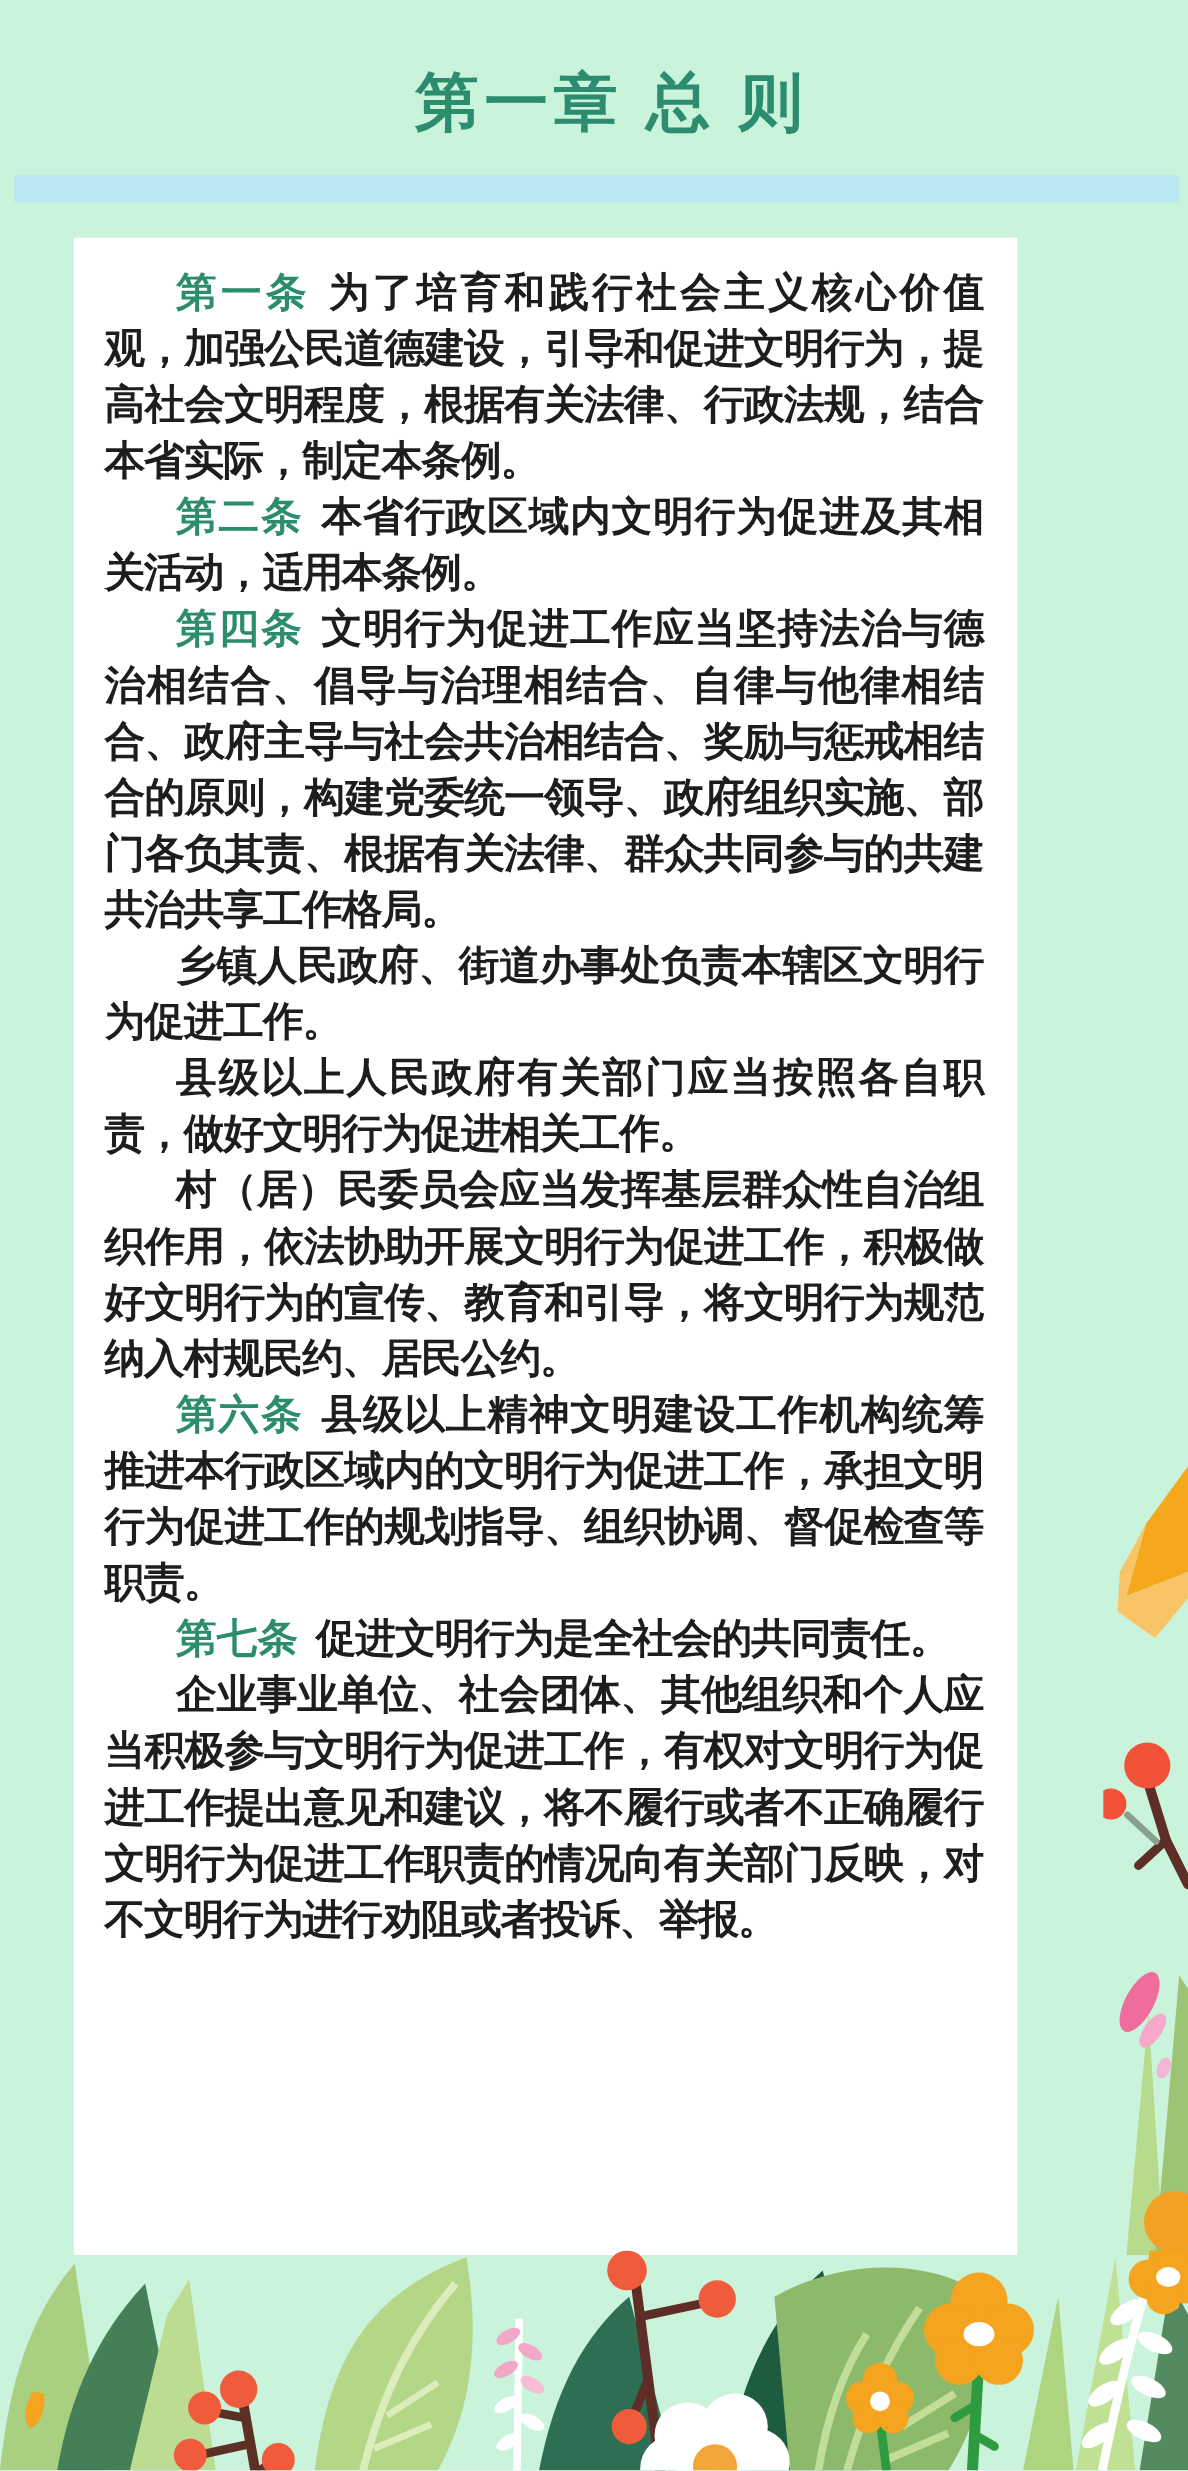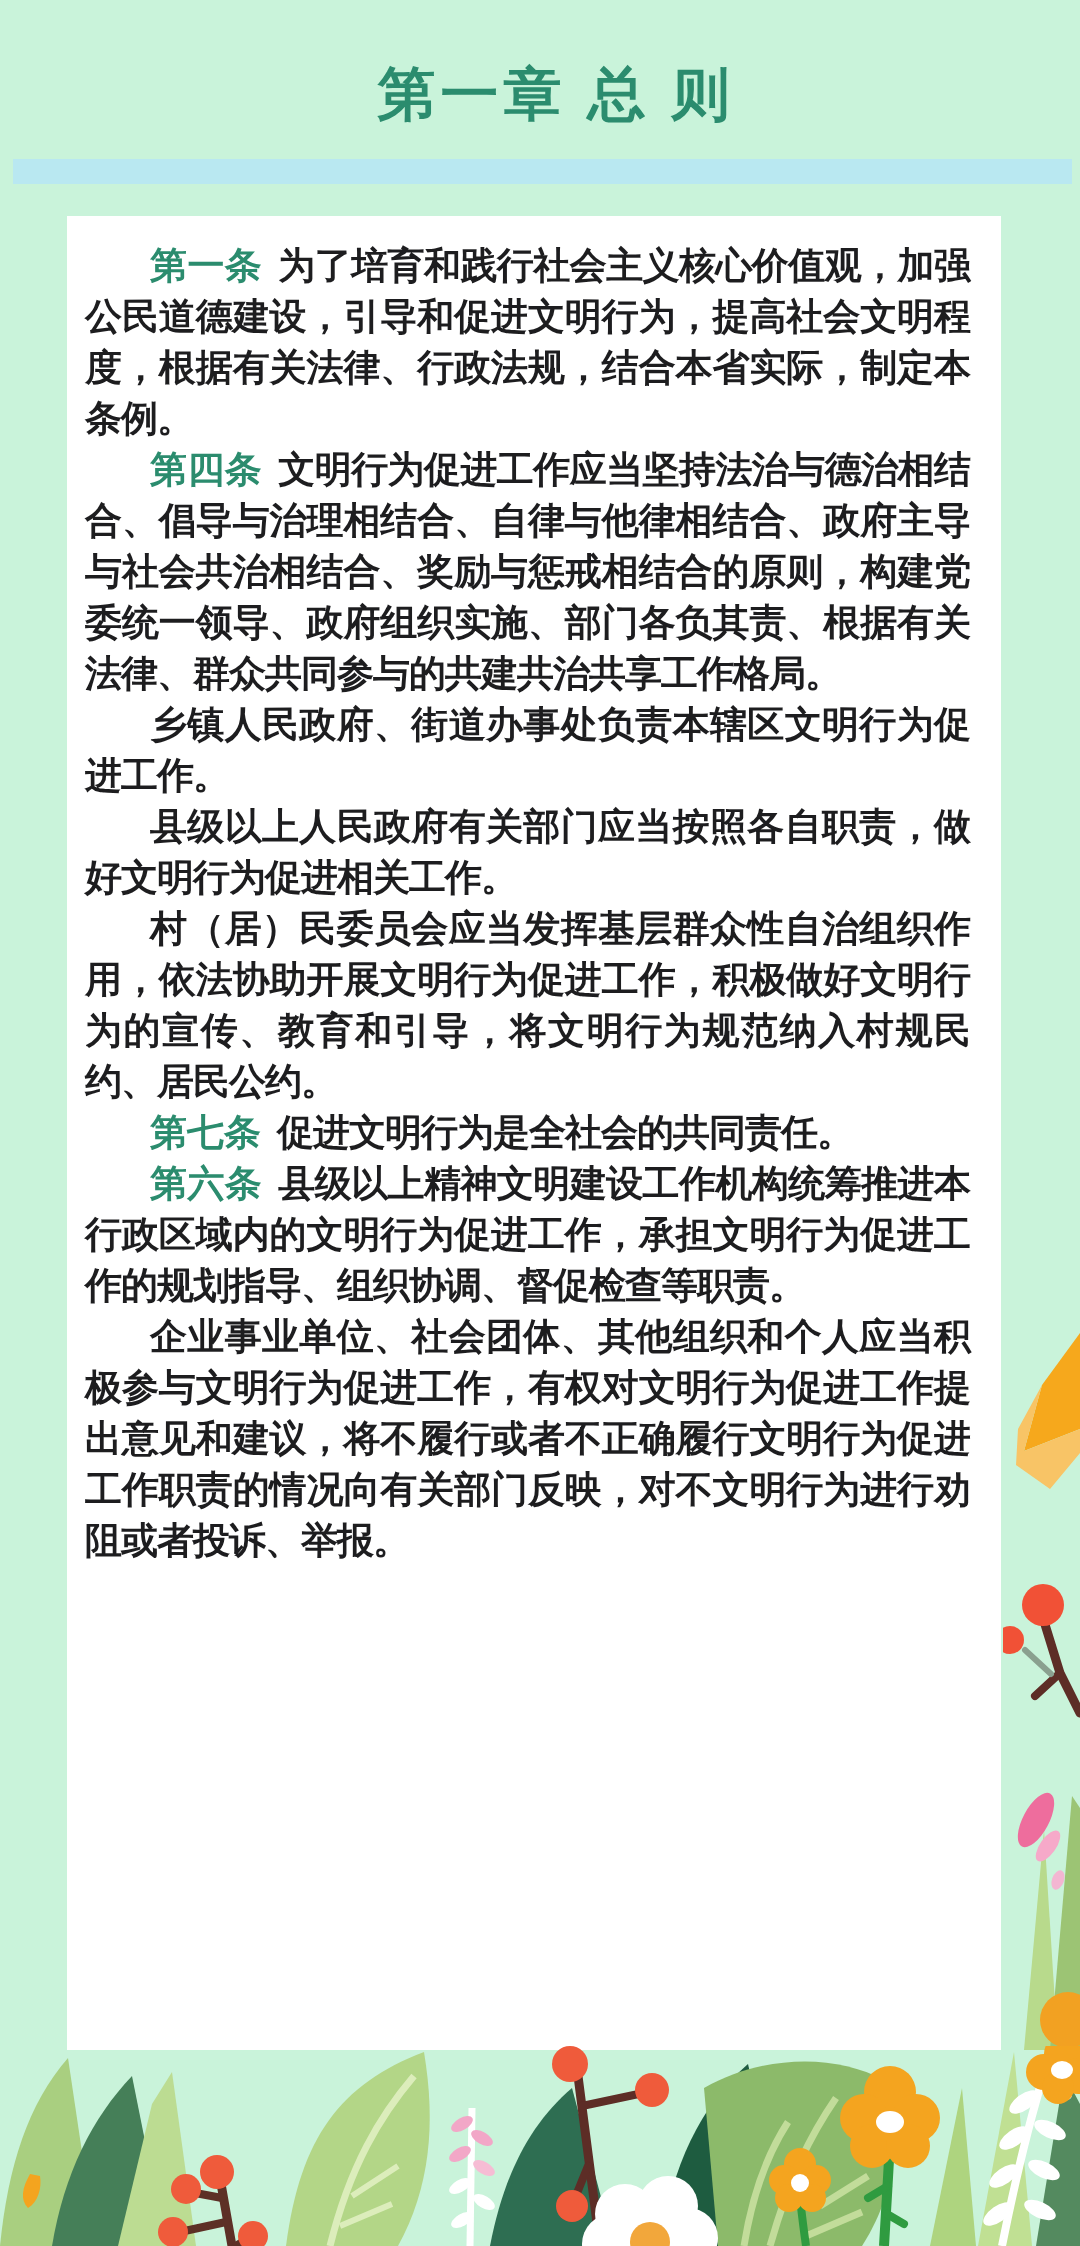--- a/index.html
+++ b/index.html
@@ -16,23 +16,23 @@
     font-size:58px;line-height:72px;font-weight:800;
     color:var(--accent,#2b8c6e);
     letter-spacing:5px;
   }
   .divider-bar{
     position:absolute;left:13px;top:159px;width:1059px;height:25px;
     background:var(--bar,#b9e8f1);
   }
   
   .doc-card{
-    position:absolute;left:67px;top:216px;width:934px;height:1834px;
+    position:absolute;left:67px;top:216px;width:858px;height:1834px;
     background:#ffffff;box-sizing:border-box;
-    padding:24px 31px 20px 18px;overflow:hidden;
+    padding:24px 31px 20px 28px;overflow:hidden;
   }
   .doc-body{width:100%;}
   .para{
     margin:0;
     font-size:37px;line-height:51px;
     color:var(--ink,#1d1d1f);
     font-weight:600;
     text-align:justify;
     text-indent:65px;
     letter-spacing:-1px;
@@ -56,26 +56,27 @@
 <div class="page">
 
   <div class="chapter-title">第一章 总 则</div>
 
   <div class="divider-bar"></div>
 
   <div class="doc-card">
     <div class="doc-body">
 
     <p class="para"><span class="article-label">第一条</span><span class="article-text">为了培育和践行社会主义核心价值观，加强公民道德建设，引导和促进文明行为，提高社会文明程度，根据有关法律、行政法规，结合本省实际，制定本条例。</span></p>
+        <p class="para"><span class="article-label">第二条</span><span class="article-text">本省行政区域内文明行为促进及其相关活动，适用本条例。</span></p>
         <p class="para"><span class="article-label">第四条</span><span class="article-text">文明行为促进工作应当坚持法治与德治相结合、倡导与治理相结合、自律与他律相结合、政府主导与社会共治相结合、奖励与惩戒相结合的原则，构建党委统一领导、政府组织实施、部门各负其责、根据有关法律、群众共同参与的共建共治共享工作格局。</span></p>
         <p class="para"><span class="article-text">乡镇人民政府、街道办事处负责本辖区文明行为促进工作。</span></p>
         <p class="para"><span class="article-text">县级以上人民政府有关部门应当按照各自职责，做好文明行为促进相关工作。</span></p>
         <p class="para"><span class="article-text">村（居）民委员会应当发挥基层群众性自治组织作用，依法协助开展文明行为促进工作，积极做好文明行为的宣传、教育和引导，将文明行为规范纳入村规民约、居民公约。</span></p>
+        <p class="para"><span class="article-label">第六条</span><span class="article-text">县级以上精神文明建设工作机构统筹推进本行政区域内的文明行为促进工作，承担文明行为促进工作的规划指导、组织协调、督促检查等职责。</span></p>
         <p class="para"><span class="article-label">第七条</span><span class="article-text">促进文明行为是全社会的共同责任。</span></p>
-        <p class="para"><span class="article-label">第六条</span><span class="article-text">县级以上精神文明建设工作机构统筹推进本行政区域内的文明行为促进工作，承担文明行为促进工作的规划指导、组织协调、督促检查等职责。</span></p>
         <p class="para"><span class="article-text">企业事业单位、社会团体、其他组织和个人应当积极参与文明行为促进工作，有权对文明行为促进工作提出意见和建议，将不履行或者不正确履行文明行为促进工作职责的情况向有关部门反映，对不文明行为进行劝阻或者投诉、举报。</span></p>
       </div>
   </div>
 
   <svg class="decor decor-yellow-leaf" viewBox="0 0 64 160">
     <polygon points="64,0 26,52 8,118 64,96" fill="#f6a81c"></polygon>
     <polygon points="8,118 26,52 2,96 0,132 34,156 64,120 64,96" fill="#f8c466"></polygon>
   </svg>
 
   <svg class="decor decor-berries" viewBox="0 0 77 165">

